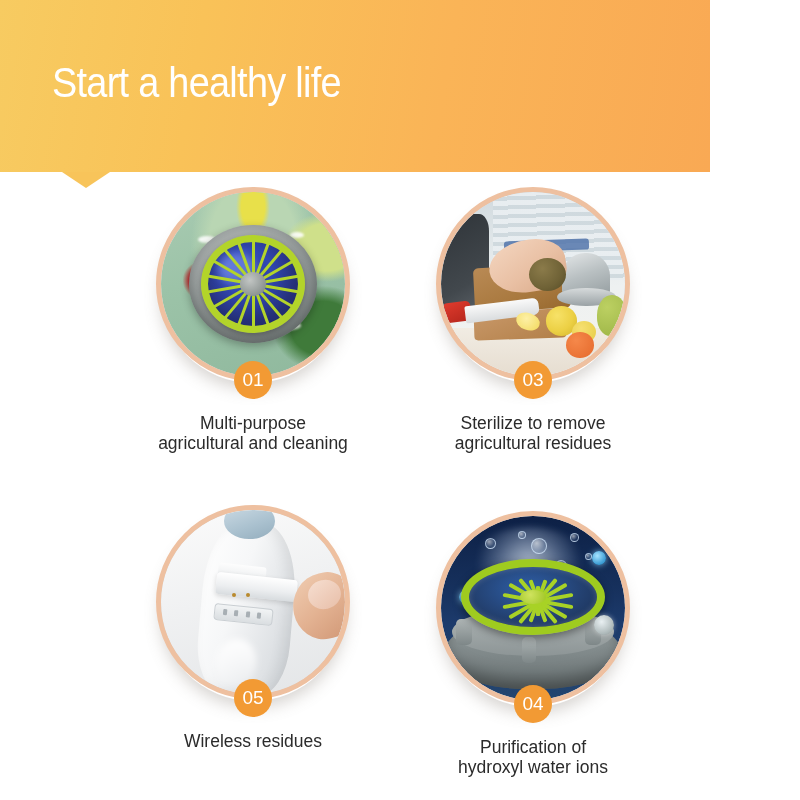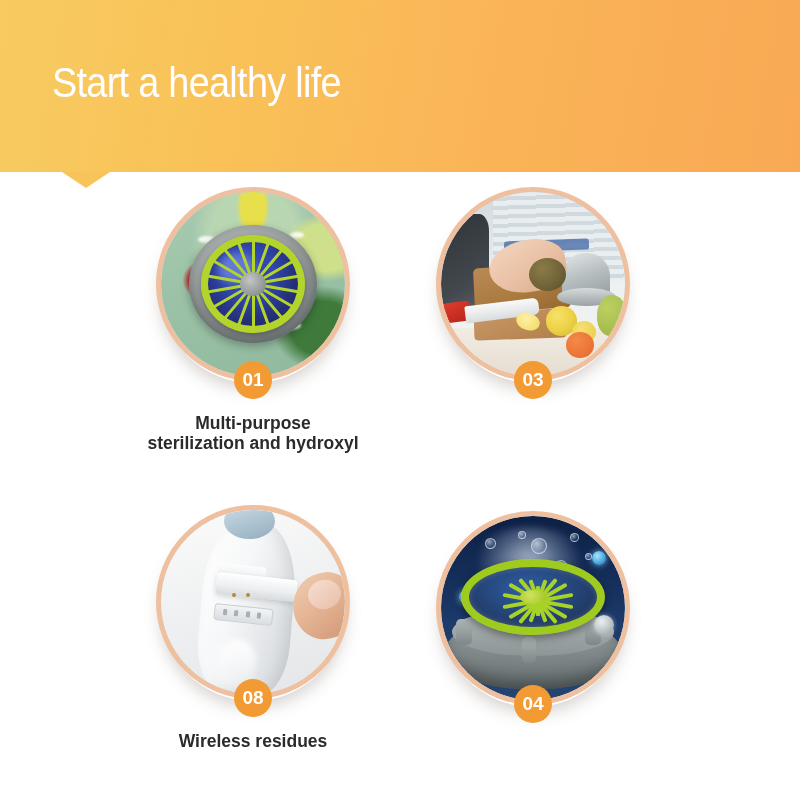--- a/index.html
+++ b/index.html
@@ -8,21 +8,21 @@
     background:#ffffff;
     font-family:"Liberation Sans", sans-serif;
     position:relative;
     overflow:hidden;
   }
 
   
   .banner {
     position:absolute;
     left:0; top:0;
-    width:800px; height:172px;
+    width:710px; height:172px;
     background:linear-gradient(100deg, #f7cb61 0%, #f9c258 28%, #fab457 62%, #f9a954 100%);
     padding-left:17px;
   }
   .banner-title {
     position:absolute;
     left:52px; top:58px;
     font-size:43px;
     line-height:48px;
     color:#ffffff;
     font-family:"Liberation Sans Narrow","Liberation Sans", sans-serif;
@@ -38,21 +38,21 @@
     width:0; height:0;
     border-left:24px solid transparent;
     border-right:24px solid transparent;
     border-top:16px solid #f8c45a;
   }
 
   
   .grid {
     position:absolute;
     left:0; top:187px;
-    width:800px; height:613px;font-weight:bold;
+    width:800px; height:613px;
   }
   .cell { position:absolute; width:340px; }
   .cell-c1 { left:83px;  top:0px;   }
   .cell-c2 { left:363px; top:0px;   }
   .cell-c3 { left:83px;  top:318px; }
   .cell-c4 { left:363px; top:324px; }
 
   .circle-wrap {
     position:relative;
     width:194px; height:194px;
@@ -473,21 +473,21 @@
                 <div class="spoke" style="transform: rotate(320deg);"></div>
                 <div class="spoke" style="transform: rotate(340deg);"></div>
               </div>
             <div class="hub1"></div>
           </div>
         </div>
       </div>
       <div class="badge">01</div>
     </div>
     <div class="caption">Multi-purpose
-sterilization and hydroxyl</div>
+agricultural and cleaning</div>
   </div>
 
   <div class="cell cell-c2">
     <div class="circle-wrap">
       <div class="circle-shadow"></div>
       <div class="circle">
         <div class="circle-inner">
           <div class="photo-2">
             <div class="p2-window"></div>
             <div class="p2-blueband"></div>
@@ -504,20 +504,22 @@
             <div class="p2-knife"></div>
             <div class="p2-slice"></div>
             <div class="p2-lemon"></div>
             <div class="p2-lemon2"></div>
             <div class="p2-orange"></div>
           </div>
         </div>
       </div>
       <div class="badge">03</div>
     </div>
+    <div class="caption">Sterilize to remove
+agricultural residues</div>
   </div>
 
   <div class="cell cell-c3">
     <div class="circle-wrap">
       <div class="circle-shadow"></div>
       <div class="circle">
         <div class="circle-inner">
           <div class="photo-3">
             <div class="p3-body"></div>
             <div class="p3-cap"></div>
@@ -532,21 +534,21 @@
               <div class="p3-portslot" style="left:14%;"></div>
               <div class="p3-portslot" style="left:34%;"></div>
               <div class="p3-portslot" style="left:54%;"></div>
               <div class="p3-portslot" style="left:74%;"></div>
             </div>
             <div class="p3-thumb"></div>
             <div class="p3-nail"></div>
           </div>
         </div>
       </div>
-      <div class="badge">08</div>
+      <div class="badge">05</div>
     </div>
     <div class="caption">Wireless residues</div>
   </div>
 
   <div class="cell cell-c4">
     <div class="circle-wrap">
       <div class="circle-shadow"></div>
       <div class="circle">
         <div class="circle-inner">
           <div class="photo-4">
@@ -589,15 +591,17 @@
                 <div class="p4-spoke" style="left: 97px; top: 85px; height: 36px; transform: rotate(320deg) scaleY(0.792817);"></div>
                 <div class="p4-spoke" style="left: 97px; top: 85px; height: 36px; transform: rotate(340deg) scaleY(0.618372);"></div>
               </div>
             <div class="p4-hub"></div>
             <div class="p4-btn"></div>
           </div>
         </div>
       </div>
       <div class="badge">04</div>
     </div>
+    <div class="caption">Purification of
+hydroxyl water ions</div>
   </div>
 
 </div>
 
 </body></html>

